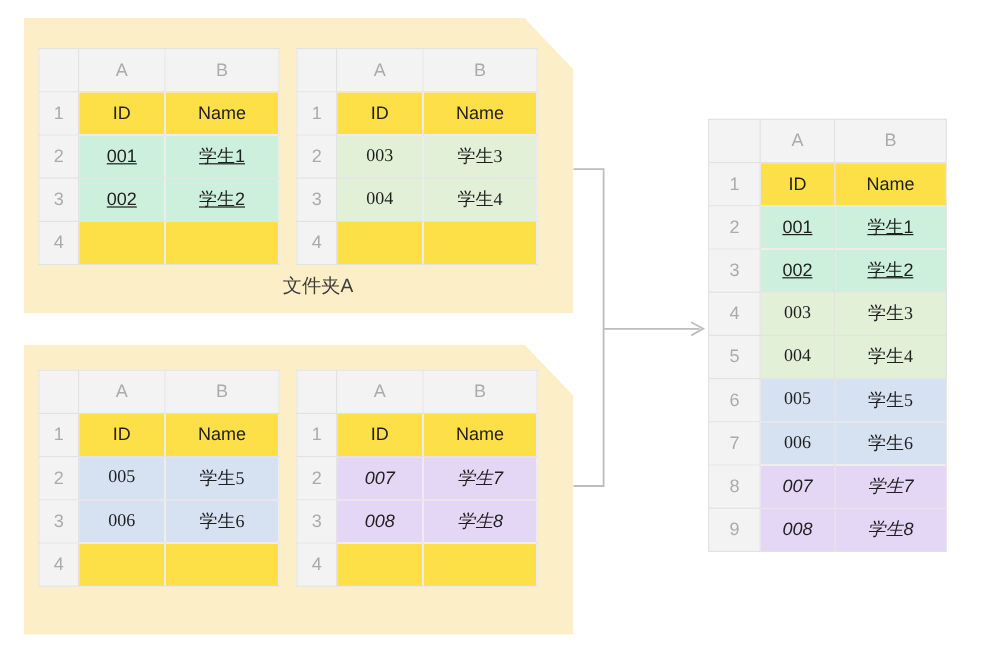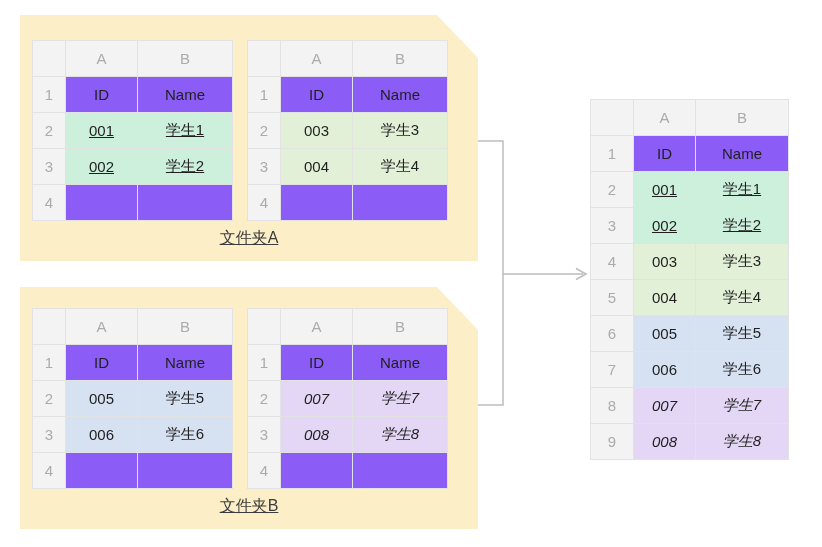--- a/index.html
+++ b/index.html
@@ -14,26 +14,25 @@
   .folder {
     position: absolute;
     background: var(--folder_fill, #FCEFC8);
     clip-path: polygon(0 0, calc(100% - 41px) 0, 100% 43px, 100% 100%, 0 100%);
   }
   #folder-a { left: 20px; top: 15px;  width: 458px; height: 246px; }
   #folder-b { left: 20px; top: 287px; width: 458px; height: 242px; }
   .folder-label {
     position: absolute;
     bottom: 12px;
-    left: 0;
+    left: 16px;
     width: 100%;
     text-align: center;
     font-size: 16px;
     color: #3C3C3C;
-    text-decoration: underline;
   }
   .sheet {
     position: absolute;
     border-collapse: collapse;
     table-layout: fixed;
     background: #ffffff;
   }
   .sheet th, .sheet td {
     border: 1px solid #E2E2E2;
     height: 35px;
@@ -42,24 +41,24 @@
     vertical-align: middle;
     font-size: 15px;
     overflow: hidden;
     white-space: nowrap;
   }
   .sheet th {
     background: var(--header_fill, #F3F3F3);
     color: var(--header_text, #ABABAB);
     font-weight: 400;
   }
-  .sheet td { color: #1F1F1F; background: #8b5cf6; }
+  .sheet td { color: #1F1F1F; background: #fde047; }
   .sheet td.hl-mint   { background: var(--mint,   #CDF0DD); text-decoration: underline; }
-  .sheet td.hl-green  { background: var(--green,  #E3F0D8); }
-  .sheet td.hl-blue   { background: var(--blue,   #D6E1F2); }
+  .sheet td.hl-green  { background: var(--green,  #E3F0D8); font-family: Liberation Serif, serif; }
+  .sheet td.hl-blue   { background: var(--blue,   #D6E1F2); font-family: Liberation Serif, serif; }
   .sheet td.hl-purple { background: var(--purple, #E4D7F6); font-style: italic; }
   .sheet-a1, .sheet-b1 { left: 12px;  }
   .sheet-a2, .sheet-b2 { left: 227px; }
   .sheet-a1, .sheet-a2 { top: 25px; }
   .sheet-b1, .sheet-b2 { top: 21px; }
   #merged-sheet { left: 590px; top: 99px; }
   #connector {
     position: absolute;
     left: 0; top: 0;
     width: 822px; height: 547px;
@@ -209,21 +208,20 @@
           <td class="hl-purple">学生8</td>
         </tr>
         <tr>
           <th>4</th>
           <td></td>
           <td></td>
         </tr>
       </tbody>
     </table>
 
-    <div class="folder-label">文件夹B</div>
   </div>
 
   <svg id="connector" viewBox="0 0 822 547">
     <path d="M478,141 L503,141 L503,405 L478,405" fill="none" stroke="#BDBDBD" stroke-width="1.5"></path>
     <path d="M503,274 L583,274" fill="none" stroke="#BDBDBD" stroke-width="1.5"></path>
     <path d="M576,268.5 L586,274 L576,279.5" fill="none" stroke="#BDBDBD" stroke-width="1.5" stroke-linejoin="miter"></path>
   </svg>
 
   <table class="sheet" id="merged-sheet">
     <colgroup>

